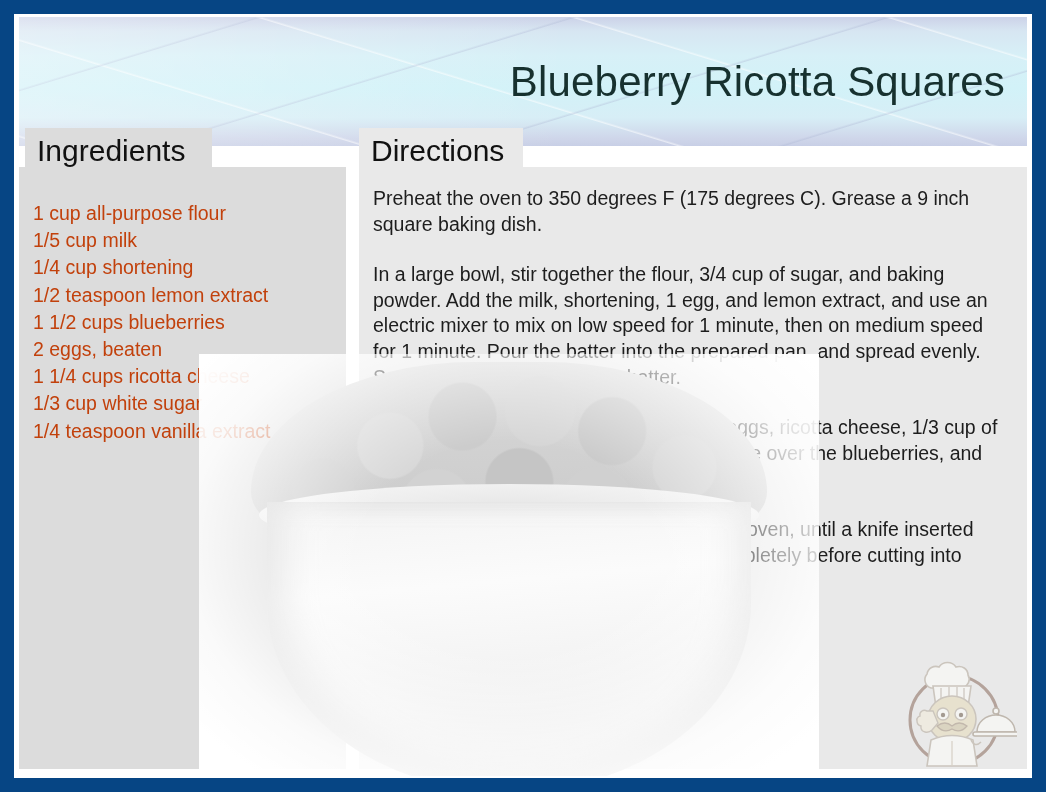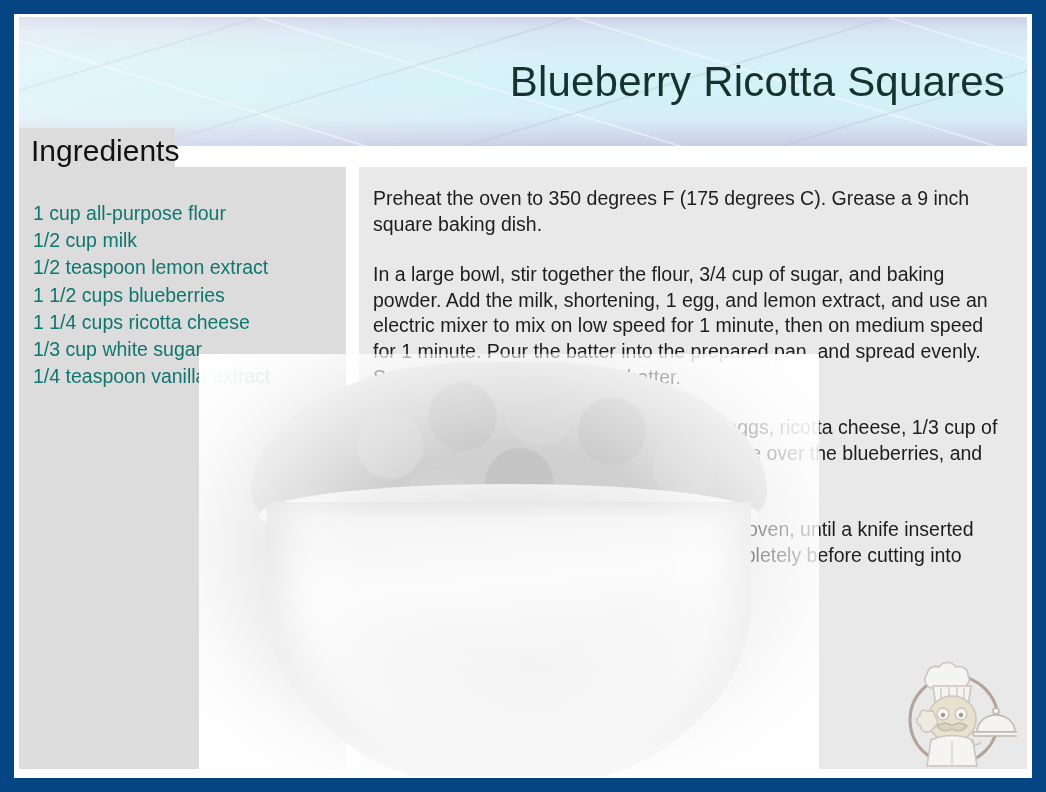--- a/index.html
+++ b/index.html
@@ -110,22 +110,22 @@
     background: #e9e9e9;
   }
   .tab {
     position: absolute;
     top: 6px;
     height: 45px;
     box-sizing: border-box;
     padding: 4px 0 0 12px;
   }
   #ingredients-tab {
-    left: 0px;
-    width: 156px;
+    left: 6px;
+    width: 187px;
     background: #dcdcdc;
   }
   #directions-tab {
     left: 340px;
     width: 164px;
     background: #e9e9e9;
   }
   .tab-label {
     font-size: 30px;
     line-height: 38px;
@@ -197,21 +197,21 @@
     left: 0;
     right: 0;
     top: 0;
   }
   #ingredients-list {
     padding: 33px 10px 0 14px;
   }
   .ing-item {
     font-size: 19.5px;
     line-height: 27.2px;
-    color: #0f766e;
+    color: #c2410c;
     white-space: nowrap;
   }
   #directions-body {
     padding: 19px 18px 0 14px;
   }
   .dir-para {
     font-size: 19.5px;
     line-height: 25.6px;
     color: #1d1d1d;
     margin: 0 0 25px 0;
@@ -240,23 +240,25 @@
       <div class="weave2"></div>
       <div class="sheen"></div>
       <div id="banner-title">Blueberry Ricotta Squares</div>
     </div>
 
     <div id="panels">
 
       <div id="ingredients-panel" class="panel">
         <div class="panel-body" id="ingredients-list">
           <div class="ing-item">1 cup all-purpose flour</div>
-          <div class="ing-item">1/2 cup milk</div>
+          <div class="ing-item">1/5 cup milk</div>
+          <div class="ing-item">1/4 cup shortening</div>
           <div class="ing-item">1/2 teaspoon lemon extract</div>
           <div class="ing-item">1 1/2 cups blueberries</div>
+          <div class="ing-item">2 eggs, beaten</div>
           <div class="ing-item">1 1/4 cups ricotta cheese</div>
           <div class="ing-item">1/3 cup white sugar</div>
           <div class="ing-item">1/4 teaspoon vanilla extract</div>
         </div>
       </div>
 
       <div id="directions-panel" class="panel">
         <div class="panel-body" id="directions-body">
           <p class="dir-para">Preheat the oven to 350 degrees F (175 degrees C). Grease a 9 inch square baking dish.</p>
           <p class="dir-para">In a large bowl, stir together the flour, 3/4 cup of sugar, and baking powder. Add the milk, shortening, 1 egg, and lemon extract, and use an electric mixer to mix on low speed for 1 minute, then on medium speed for 1 minute. Pour the batter into the prepared pan, and spread evenly. Sprinkle blueberries over the batter.</p>
@@ -267,20 +269,23 @@
 
       <div id="bowl-photo">
         <div class="mound"></div>
         <div class="rim"></div>
         <div class="bowl"></div>
         <div class="fade"></div>
       </div>
 
       <div id="ingredients-tab" class="tab">
         <div class="tab-label">Ingredients</div>
+      </div>
+      <div id="directions-tab" class="tab">
+        <div class="tab-label">Directions</div>
       </div>
 
       <svg id="chef-logo" viewBox="0 0 126 132">
         <g fill="none" stroke="#8a6a5c" stroke-width="3">
           <circle cx="63" cy="80" r="44"></circle>
         </g>
         <g fill="#fdfdfa" stroke="#b3a89a" stroke-width="1.6">
           <path d="M40 48c-6-2-8-9-4-14 1-6 7-9 12-7 4-6 13-6 17 0 6-2 12 2 12 8 3 5 0 11-5 13z"></path>
           <path d="M42 46h38l-3 21H45z"></path>
         </g>

